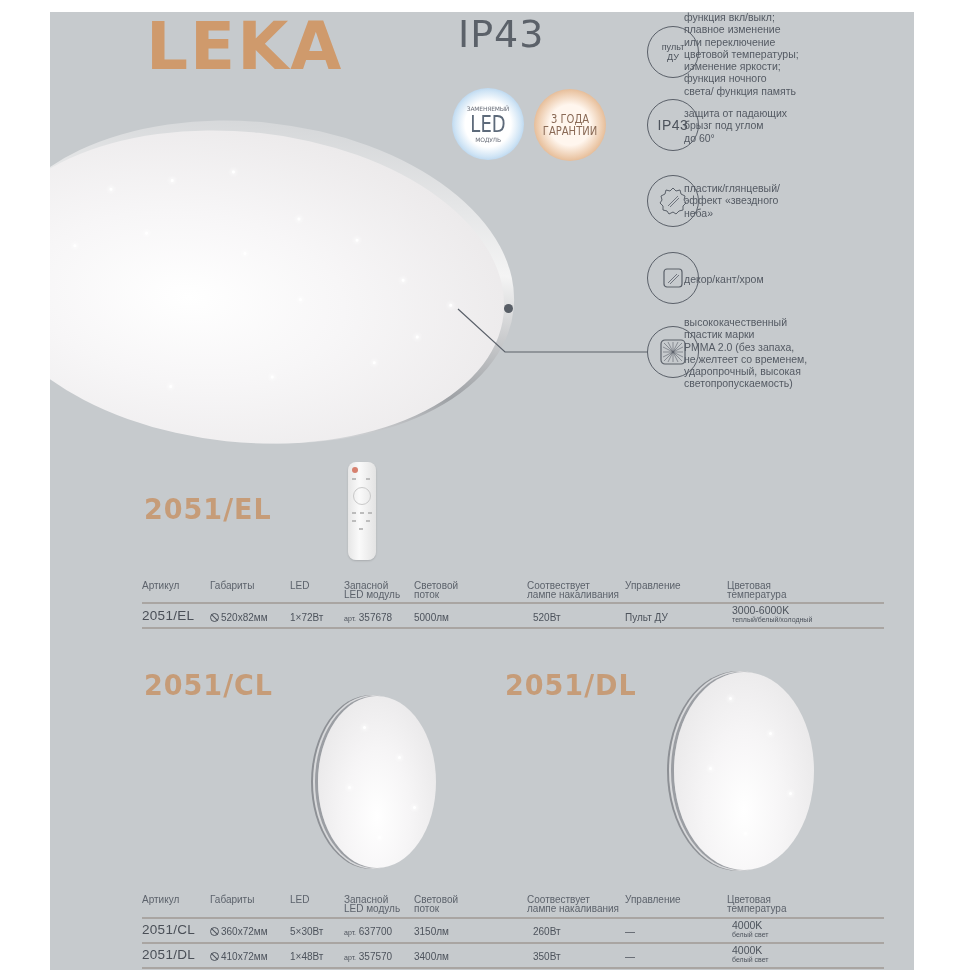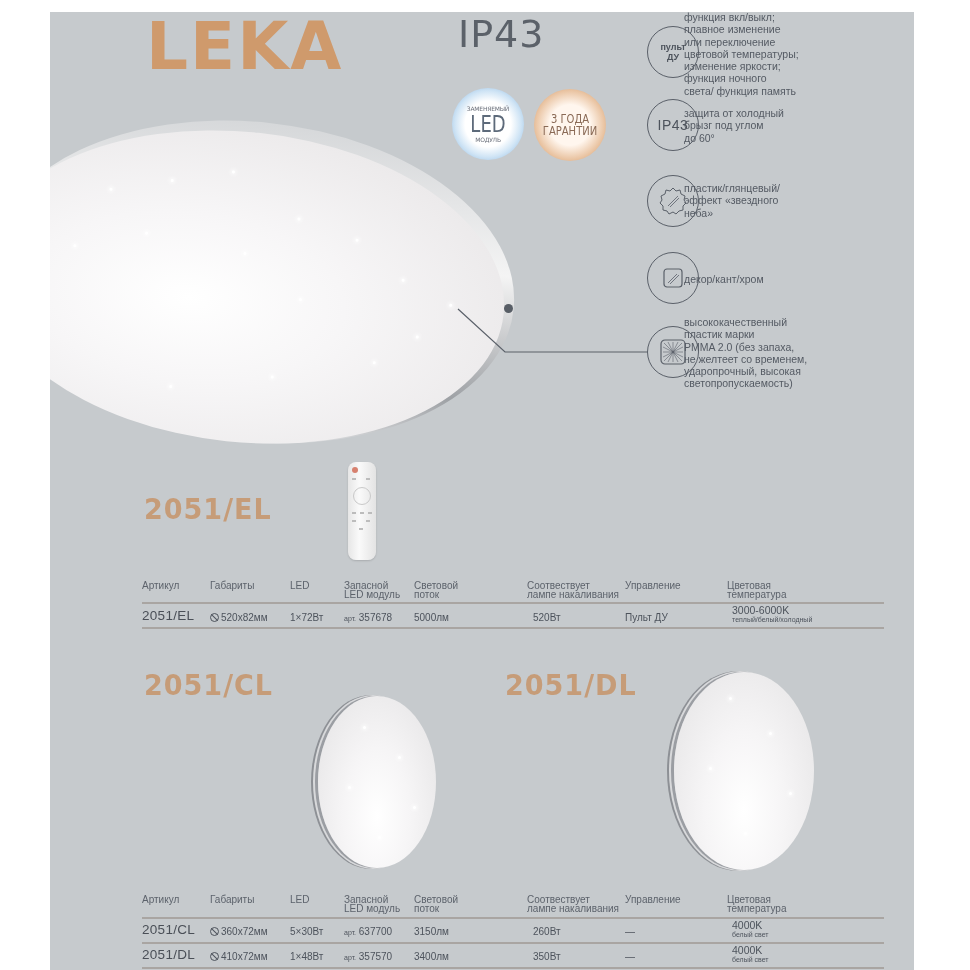--- a/index.html
+++ b/index.html
@@ -16,21 +16,21 @@
   .badge-war { left: 484px; top: 77px; background: radial-gradient(circle, #fff6ee 40%, #e9c3a1 68%, #c67b45 100%); }
   .badge-war .w { font-size: 10px; color: #8a6a56; line-height: 1.25; transform: scaleY(1.2); }
   
   .lamp-big { left: -60px; top: 110px; width: 525px; height: 320px; border-radius: 50%; background: linear-gradient(180deg,#d6d8da,#f4f4f4 40%,#9ea1a5 80%,#e1e2e4); transform: rotate(6deg); }
   .lamp-big-inner { left: -70px; top: 120px; width: 525px; height: 310px; border-radius: 50%; background: radial-gradient(ellipse at 40% 55%, #ffffff 0%, #f7f6f7 35%, #eceaeb 75%, #e2e0e1 100%); transform: rotate(6deg); }
   .star { position: absolute; width: 3px; height: 3px; background: #fff; border-radius: 50%; box-shadow: 0 0 4px 1px #ffffff; }
   .pointer-dot { left: 454px; top: 292px; width: 9px; height: 9px; border-radius: 50%; background: #585e66; }
   
   .feat-circle { width: 52px; height: 52px; border: 1.3px solid #5a6069; border-radius: 50%; display: flex; align-items: center; justify-content: center; color: #4d535c; }
   .feat-text { font-size: 10.5px; line-height: 12.3px; color: #545a63; width: 190px; }
-  .ic-pult { font-size: 9px; font-weight: bold; line-height: 10px; text-align: center; }
+  .ic-pult { font-size: 9px; font-weight: normal; line-height: 10px; text-align: center; }
   .ic-ip { font-size: 14px; letter-spacing: 0.5px; }
   
   .model { font-size: 27px; font-weight: bold; color: #c69c78; font-family: "DejaVu Sans", sans-serif; letter-spacing: 1px; transform: scaleY(1.05); }
   .remote { left: 298px; top: 450px; width: 28px; height: 98px; border-radius: 8px; background: linear-gradient(90deg,#e6e6e6,#fafafa 40%,#e3e3e3); box-shadow: 0 1px 2px rgba(0,0,0,0.15); }
   .remote .pw { position: absolute; left: 4px; top: 5px; width: 6px; height: 6px; border-radius: 50%; background: #d7816f; }
   .remote .dpad { position: absolute; left: 5px; top: 25px; width: 18px; height: 18px; border-radius: 50%; border: 1px solid #c9c9c9; }
   .remote .dot { position: absolute; width: 4px; height: 2px; background: #bcbcbc; }
   .lamp-small { border-radius: 50%; background: radial-gradient(ellipse at 50% 70%, #ffffff 0%, #f6f5f6 40%, #e8e7e8 85%, #d9d8d9 100%); box-shadow: -3px 0 0 0 #9b9ea3, -4px 0 0 1px #d8d9db, -6px 0 0 1px #8d9095; }
   
   .tbl { position: absolute; left: 92px; width: 742px; }
@@ -99,21 +99,21 @@
       <div>цветовой температуры;</div>
       <div>изменение яркости;</div>
       <div>функция ночного</div>
       <div>света/ функция память</div>
   </div>
 
   <div class="abs feat-circle" style="left:597px;top:87px">
     <span class="ic-ip">IP43</span>
   </div>
   <div class="abs feat-text" style="left:634px;top:95px">
-    <div>защита от холодный</div>
+    <div>защита от падающих</div>
       <div>брызг под углом</div>
       <div>до 60°</div>
   </div>
 
   <div class="abs feat-circle" style="left:597px;top:163px">
     <svg width="30" height="30" viewBox="0 0 30 30">
         <path d="M15 2 L18 5 L22 4 L23 8 L27 10 L26 14 L28 17 L25 20 L25 24 L21 25 L18 28 L15 26 L11 28 L9 25 L5 24 L5 20 L2 17 L4 14 L3 10 L7 8 L8 4 L12 5 Z" fill="none" stroke="#5a6069" stroke-width="1"></path>
         <line x1="10" y1="20" x2="20" y2="10" stroke="#5a6069" stroke-width="0.8"></line>
         <line x1="12" y1="21" x2="21" y2="12" stroke="#5a6069" stroke-width="0.8"></line>
       </svg>

